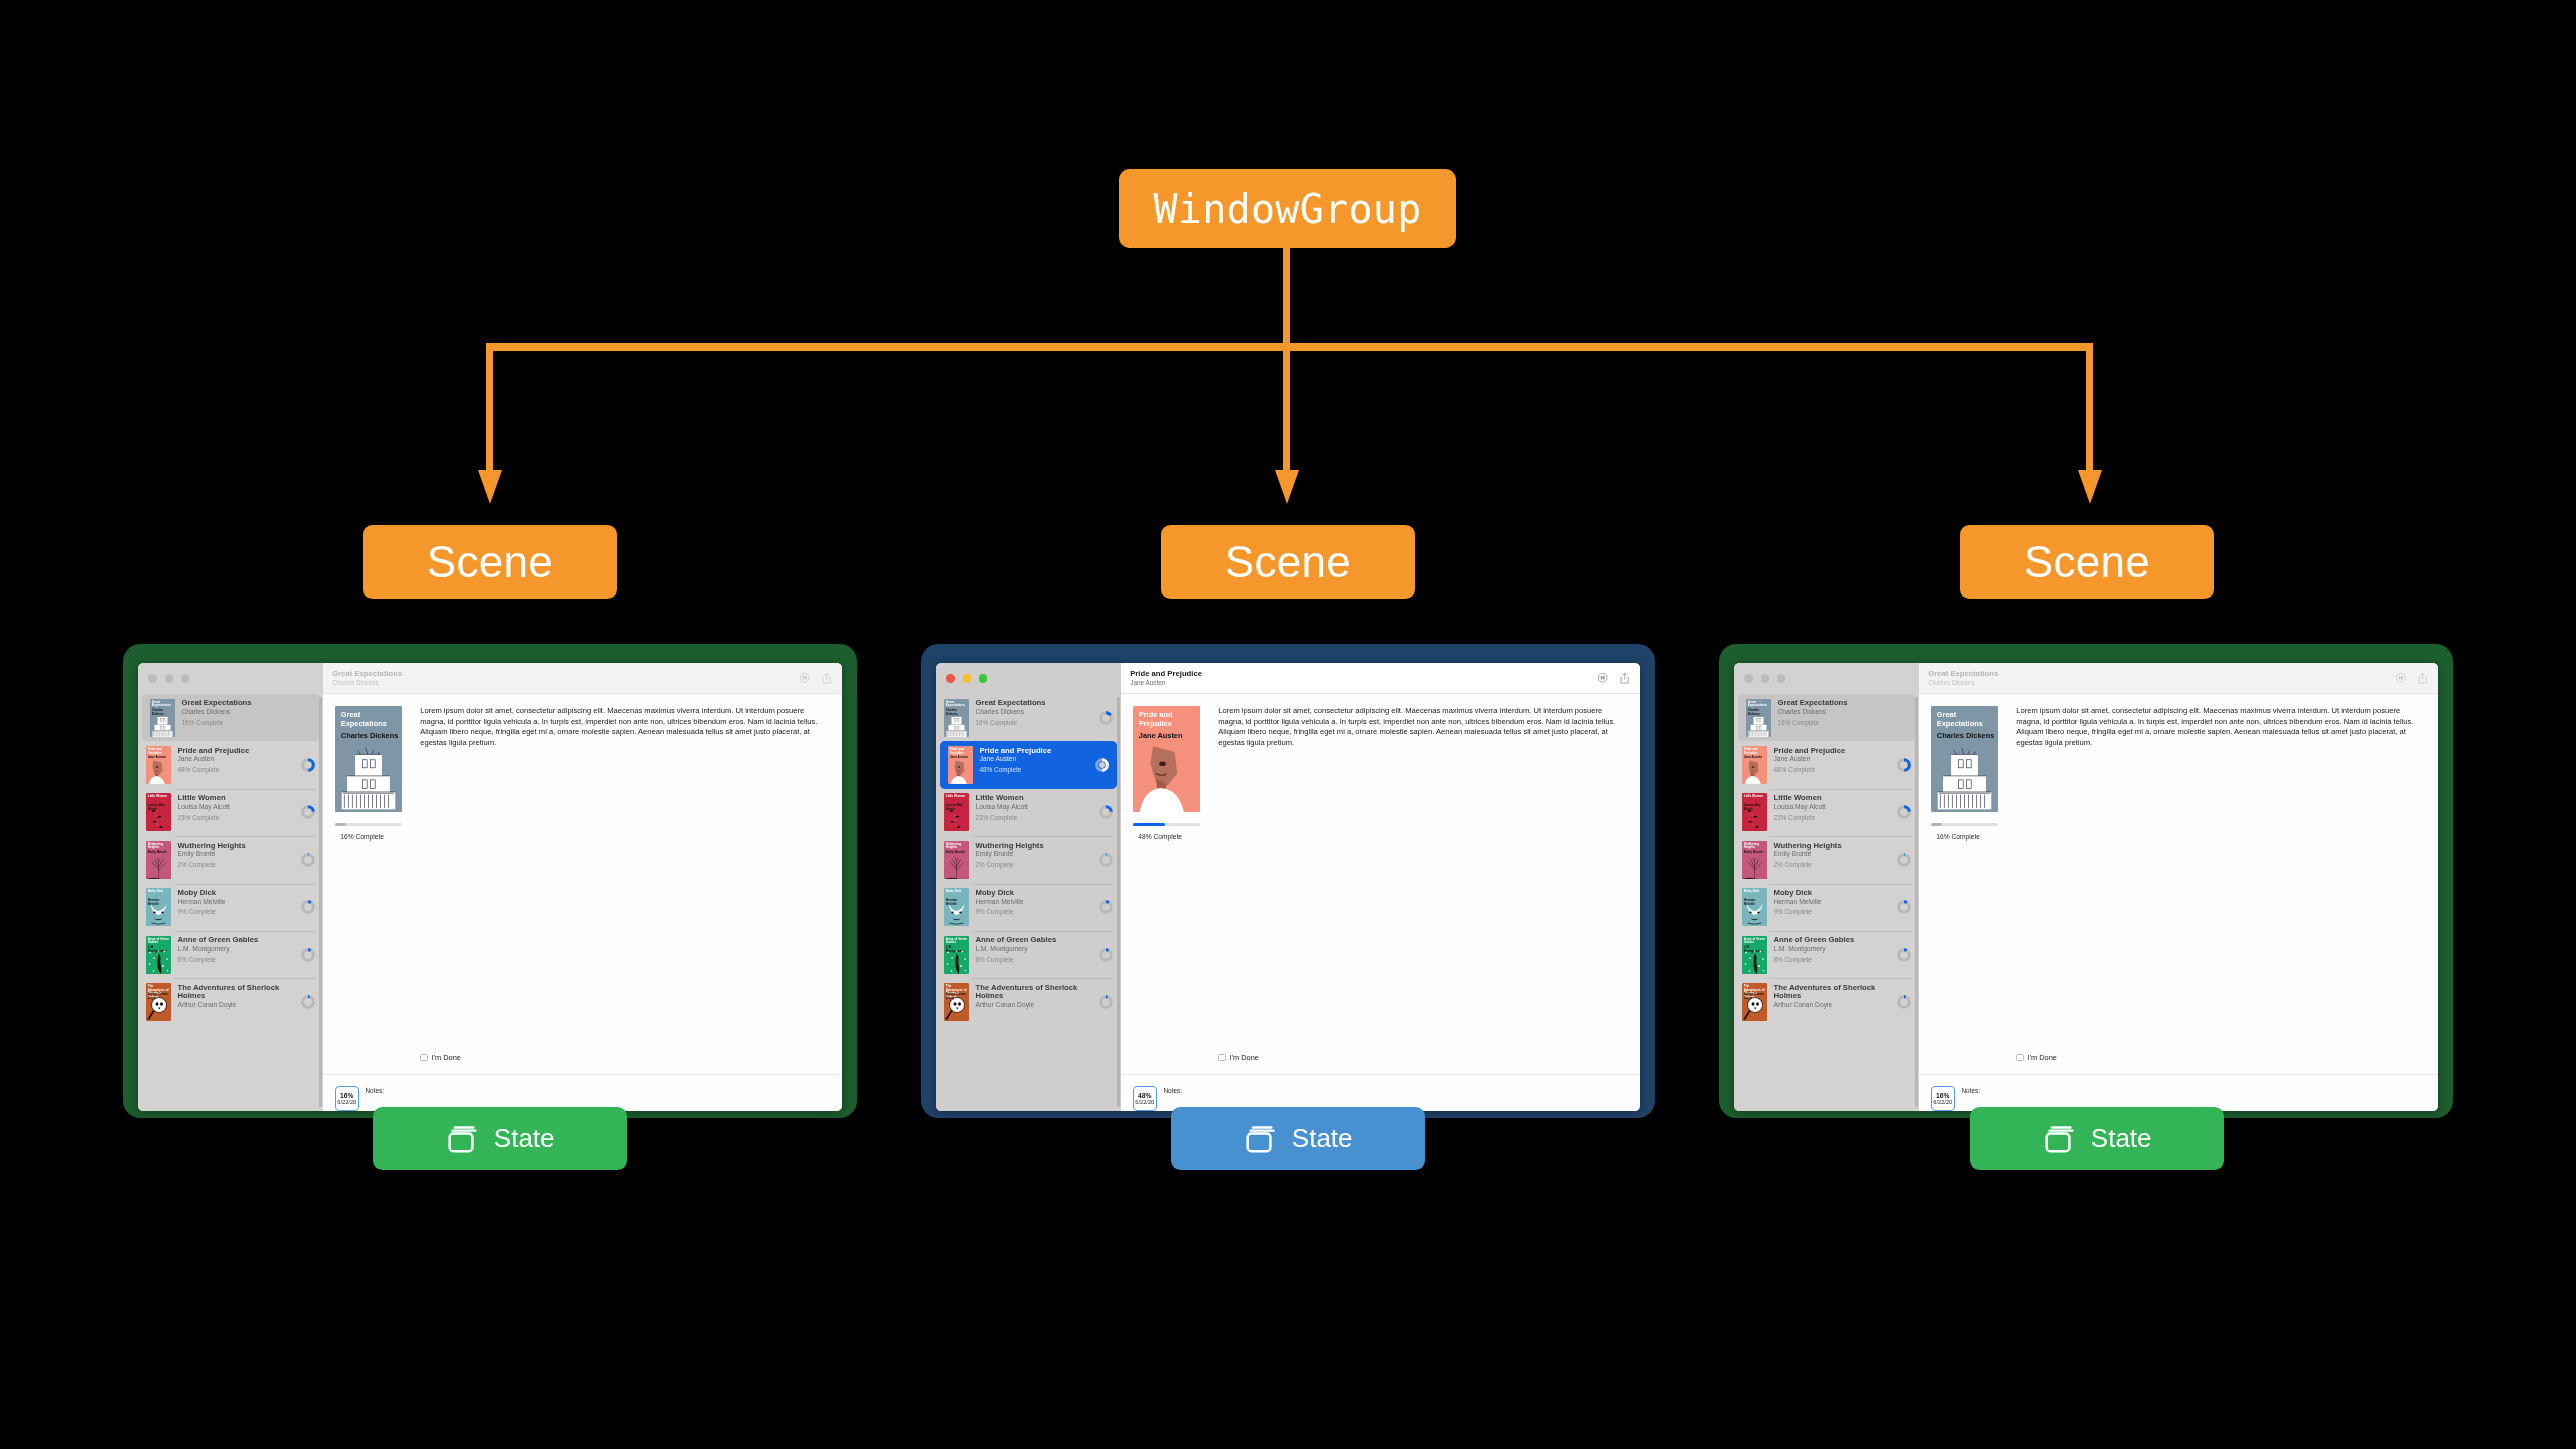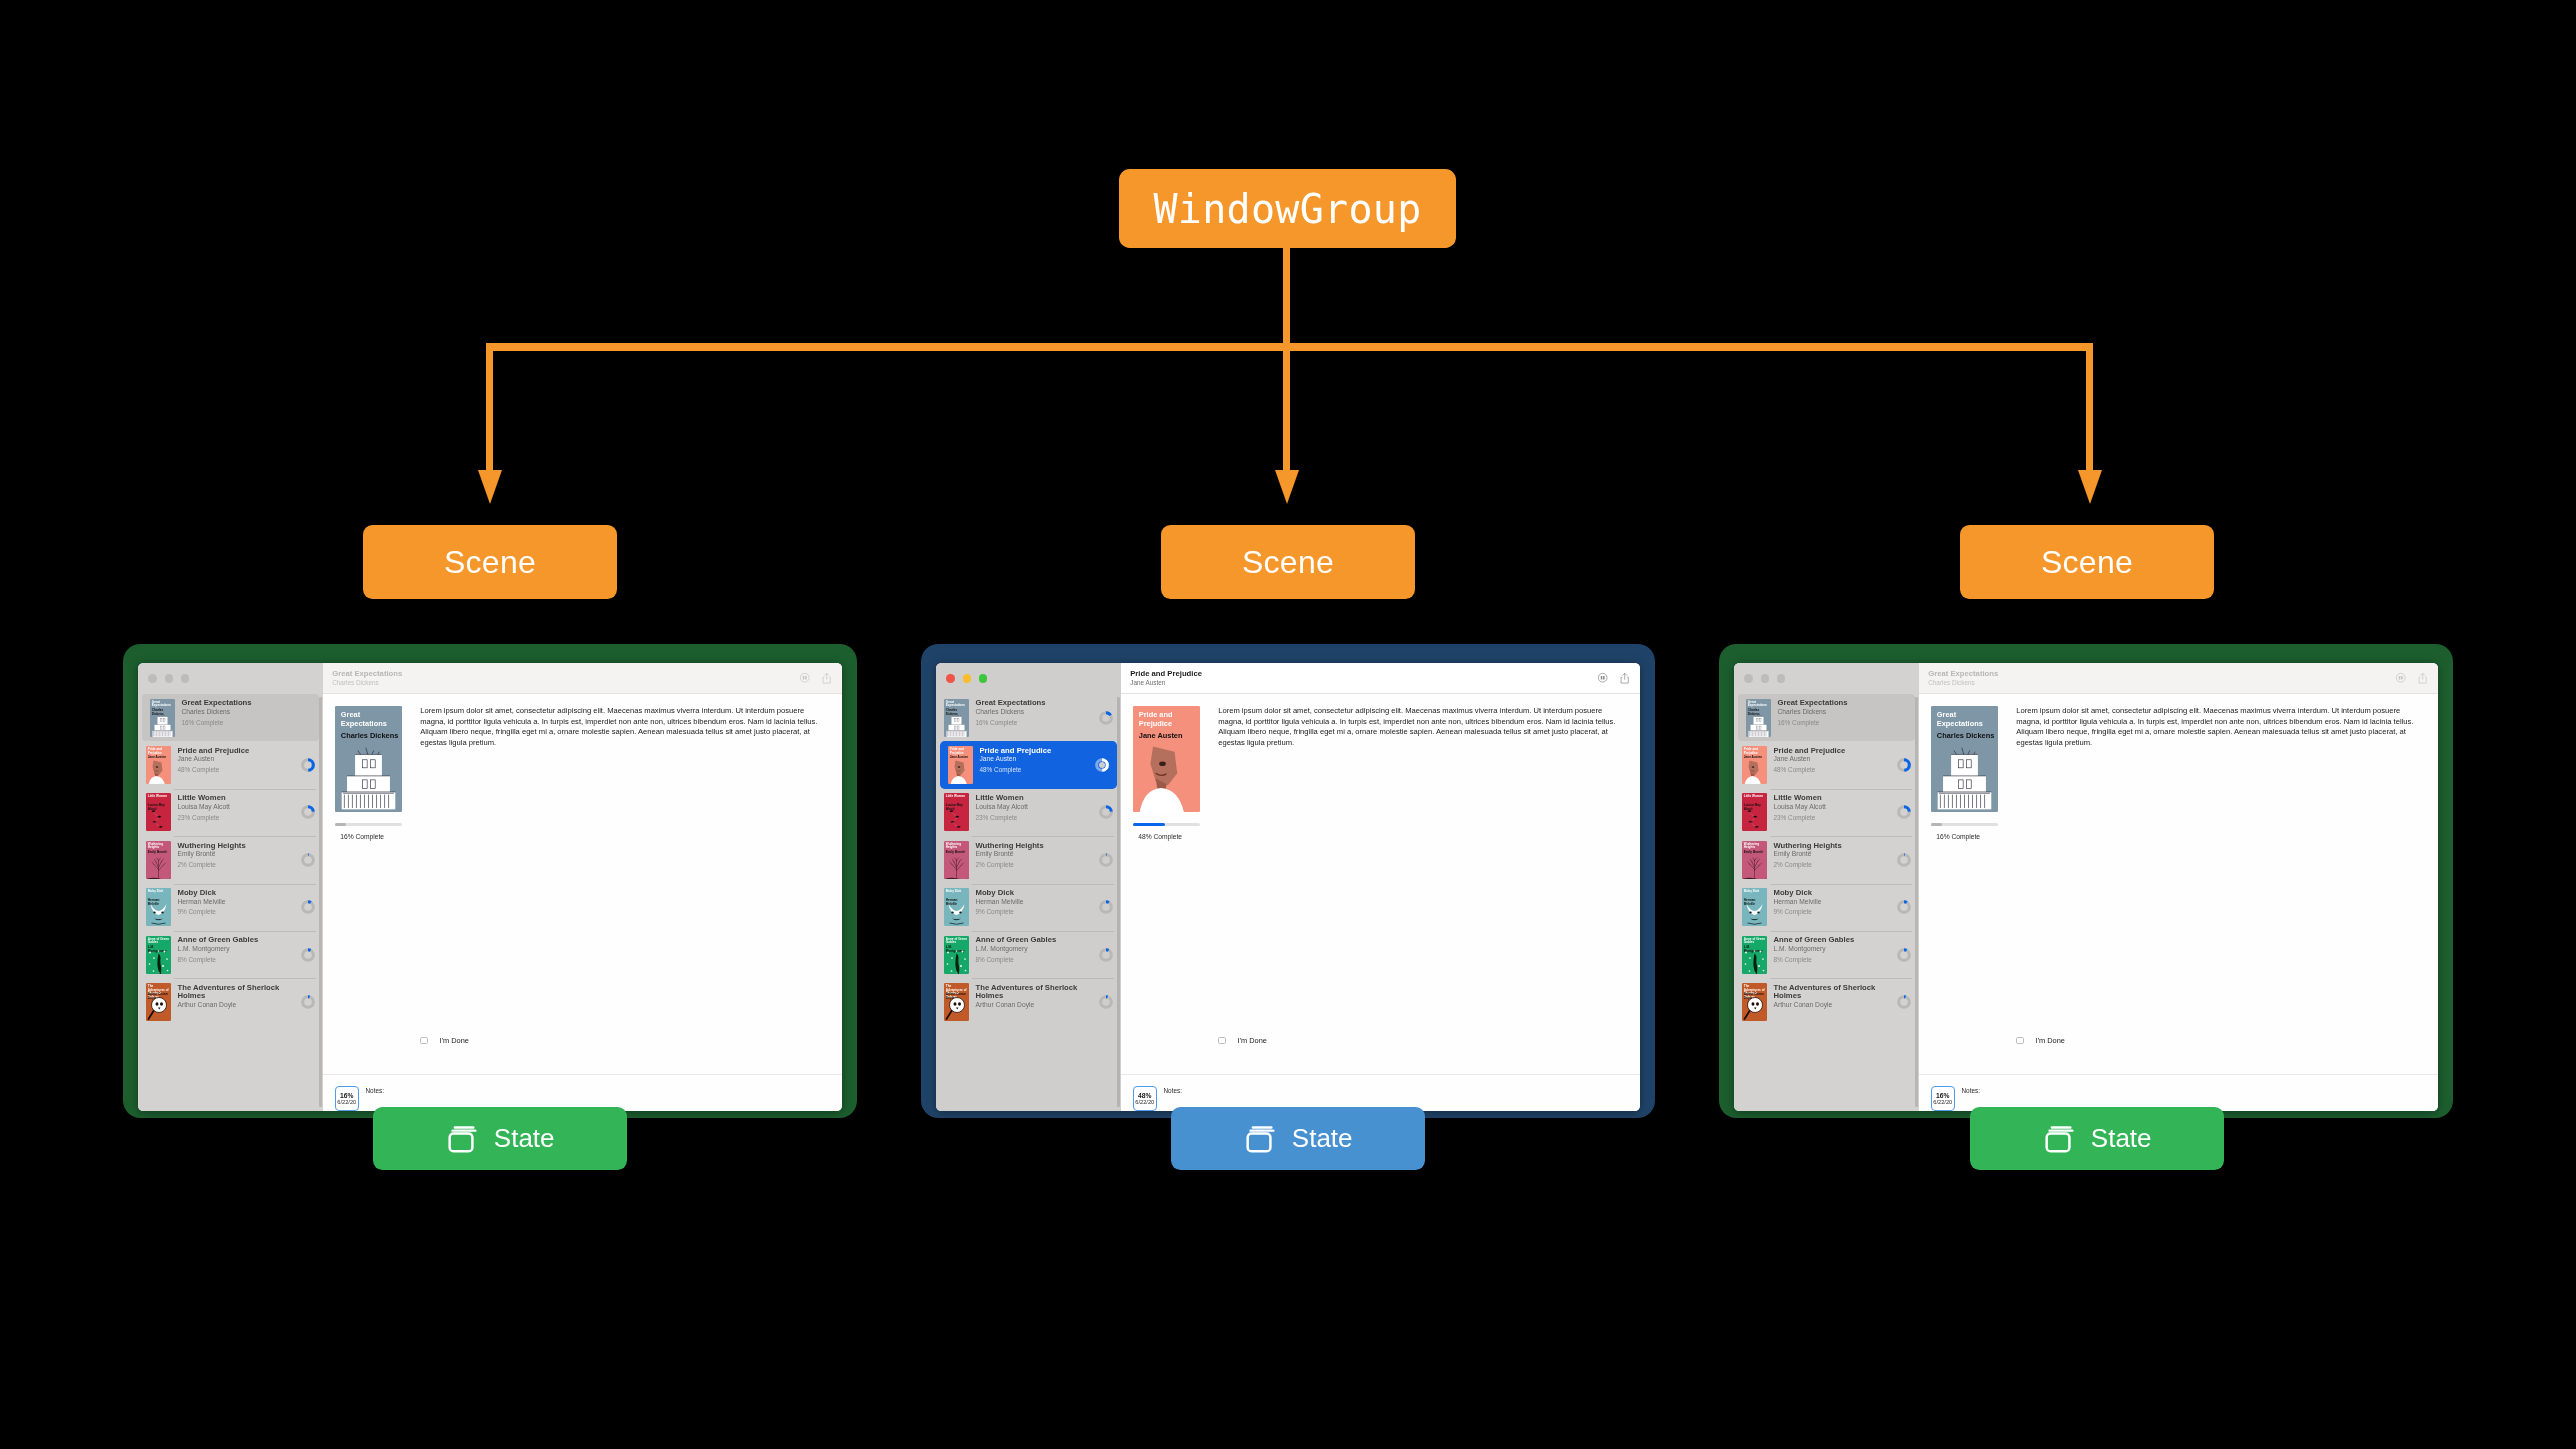--- a/index.html
+++ b/index.html
@@ -24,21 +24,21 @@
     border-radius:10.7px;
   }
   #windowgroup-label {
     font-family:"DejaVu Sans Mono", monospace;
     font-size:40px; letter-spacing:0.3px;
   }
   .scene-node { width:254px; height:74px; border-radius:9.4px; }
   #scene-node-1 { left:363px; top:525px; }
   #scene-node-2 { left:1161px; top:525px; }
   #scene-node-3 { left:1960px; top:525px; }
-  .scene-label { font-size:32px; letter-spacing:0.3px; }
+  .scene-label { font-size:44px; letter-spacing:0.3px; }
 
   
   .conn { position:absolute; background:#F5972A; }
   #conn-stem      { left:1283px; top:248px;  width:6.7px; height:98px; }
   #conn-bus       { left:486px;  top:343px;  width:1607px; height:8px; }
   .conn-drop      { width:6.7px; background:#F5972A; position:absolute; top:347px; height:134px; }
   #conn-drop-1 { left:486px; }
   #conn-drop-2 { left:1283px; }
   #conn-drop-3 { left:2086px; }
   .arrowhead {
@@ -164,21 +164,21 @@
               font-size:7.4px; font-weight:bold; color:#111; }
   .bc-art   { position:absolute; left:0; right:0; bottom:0; height:75px; }
 
   .progress-track { width:67px; height:3.4px; border-radius:2px; background:#E2E1DF; margin-top:10.7px; }
   .progress-fill { height:3.4px; border-radius:2px; background:#B6B5B3; }
   .window.active .progress-fill { background:#0A66E8; }
   .progress-caption { font-size:6.7px; color:#2A2A2A; margin-top:6.7px; margin-left:5.4px; }
 
   .right-col { flex:1; min-width:0; display:flex; flex-direction:column; }
   .lorem { font-size:7.6px; line-height:10.5px; color:#1A1A1A; }
-  .done-row { display:flex; align-items:center; gap:12px; margin-top:auto; margin-bottom:29px; }
+  .done-row { display:flex; align-items:center; gap:4px; margin-top:auto; margin-bottom:12px; }
   .checkbox { width:7.4px; height:7.4px; border:0.7px solid #BEBDBB; border-radius:1.7px; background:#fff; }
   .done-label { font-size:7.4px; color:#1A1A1A; }
 
   .notes-area {
     border-top:0.7px solid #EAE9E7;
     flex:0 0 auto; padding:10.7px 12px 0 12px;
     display:flex; gap:6.7px; align-items:flex-start;
   }
   .note-card {
     width:24px; height:25.5px; border:0.9px solid #4F9BE8; border-radius:4px;

